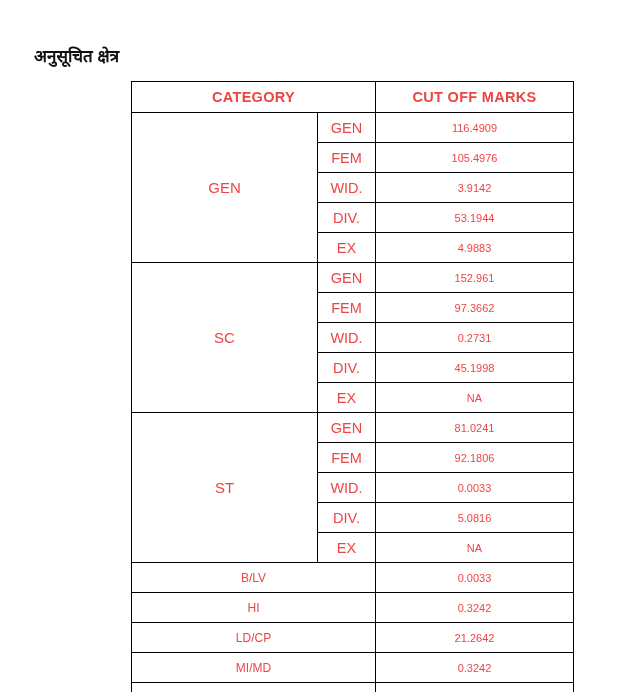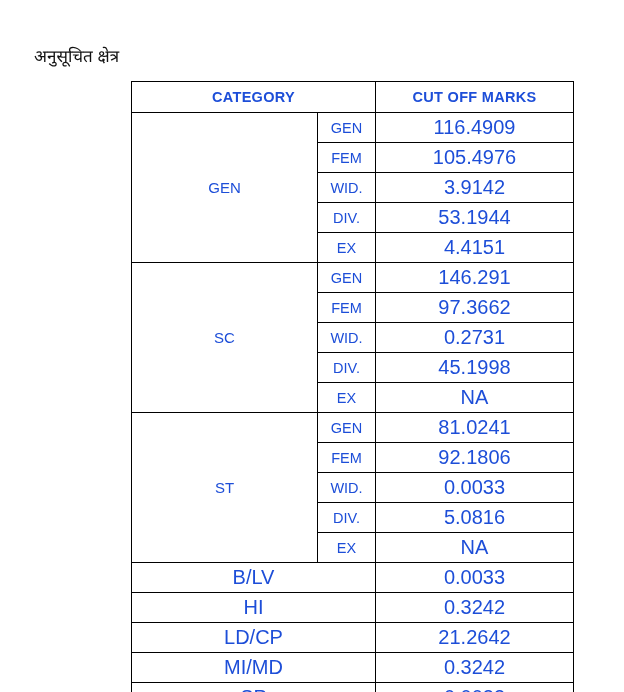--- a/index.html
+++ b/index.html
@@ -21,64 +21,65 @@
   }
   .doc-heading {
     position: absolute;
     left: 34px;
     top: 46px;
     font-size: 17px;
     line-height: 22px;
     font-family: "Liberation Sans", sans-serif;
     color: #111111;
     white-space: nowrap;
+    font-weight: bold;
   }
   .table-wrap {
     position: absolute;
     left: 131px;
     top: 81px;
     width: 442px;
   }
   table.cutoff {
     border-collapse: collapse;
     table-layout: fixed;
     width: 442px;
     font-size: 14.5px;
   }
   table.cutoff td, table.cutoff th {
     border: 1px solid #000000;
     padding: 0;
     height: 29px;
     text-align: center;
     vertical-align: middle;
     font-weight: normal;
-    color: #1d4ed8;
+    color: #ef4444;
   }
   table.cutoff thead th {
     font-weight: bold;
     letter-spacing: 0.3px;
     font-size: 14.5px;
     height: 30px;
   }
   .col-cat { width: 186px; }
   .col-sub { width: 58px; }
   .col-marks { width: 198px; }
   td.group-label {
     font-size: 15px;
   }
   td.sub-label {
     text-align: left;
     padding-left: 8px;
     font-size: 14.5px;
   }
   td.marks {
-    font-size: 20px;
+    font-size: 11px;
   }
   td.span-label {
-    font-size: 20px;
+    font-size: 12px;
   }
   .thick-top { border-top-width: 2px; }
   .thick-bottom { border-bottom-width: 2px; }
   .thick-left { border-left-width: 2px; }
   .thick-right { border-right-width: 2px; }
 </style>
 </head>
 <body>
 
 <div class="page">
@@ -112,27 +113,27 @@
         <tr>
           <td class="sub-label">WID.</td>
           <td class="marks thick-right">3.9142</td>
         </tr>
         <tr>
           <td class="sub-label">DIV.</td>
           <td class="marks thick-right">53.1944</td>
         </tr>
         <tr>
           <td class="sub-label thick-bottom">EX</td>
-          <td class="marks thick-right thick-bottom">4.4151</td>
+          <td class="marks thick-right thick-bottom">4.9883</td>
         </tr>
 
         <tr>
           <td class="group-label thick-left" rowspan="5">SC</td>
           <td class="sub-label">GEN</td>
-          <td class="marks thick-right">146.291</td>
+          <td class="marks thick-right">152.961</td>
         </tr>
         <tr>
           <td class="sub-label">FEM</td>
           <td class="marks thick-right">97.3662</td>
         </tr>
         <tr>
           <td class="sub-label">WID.</td>
           <td class="marks thick-right">0.2731</td>
         </tr>
         <tr>

